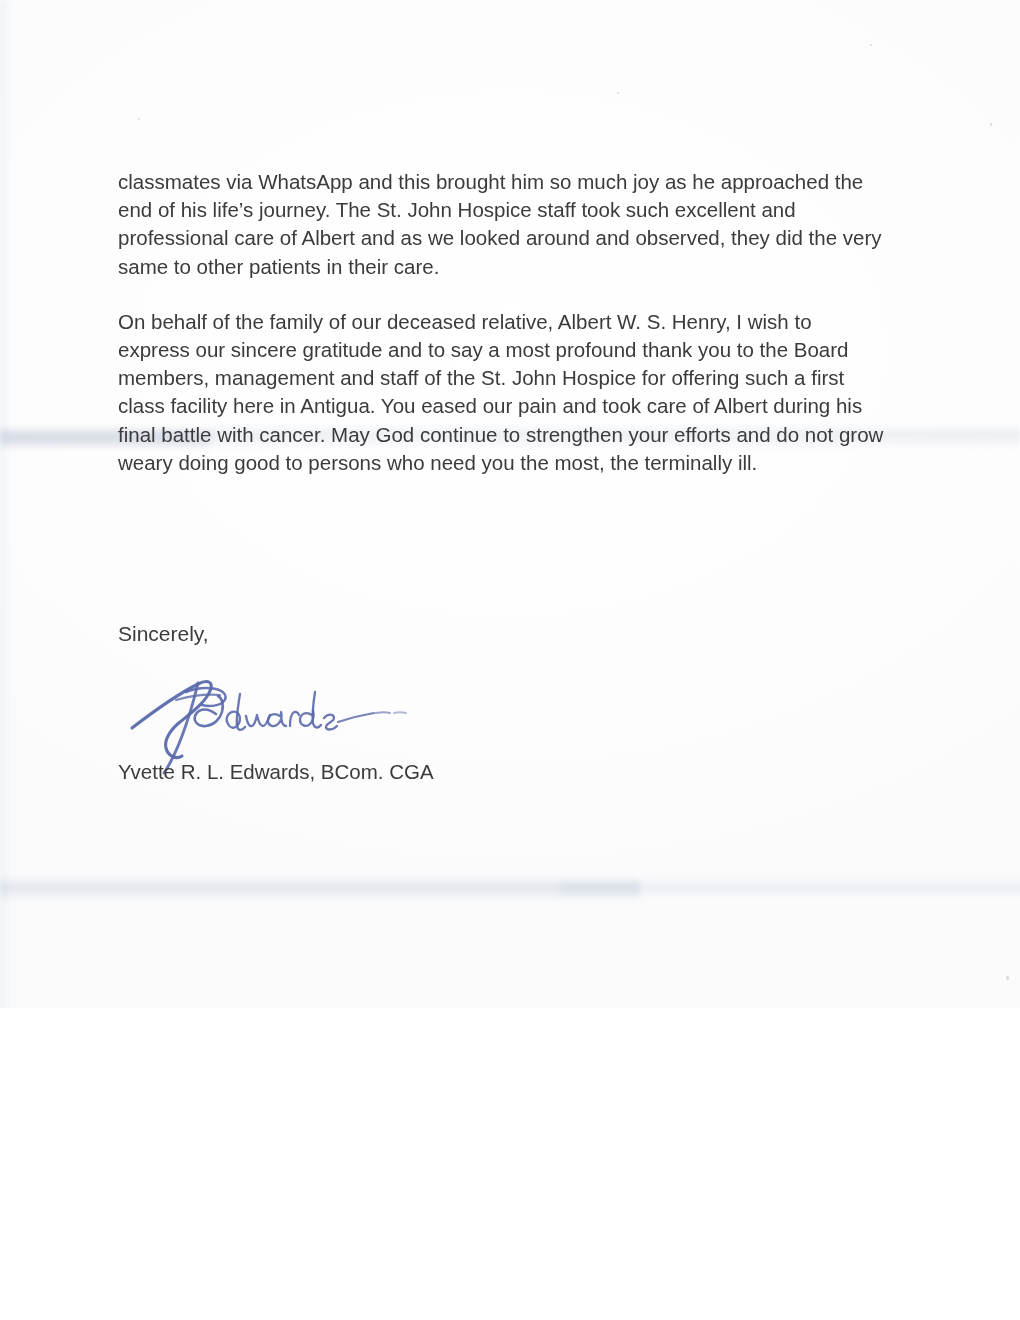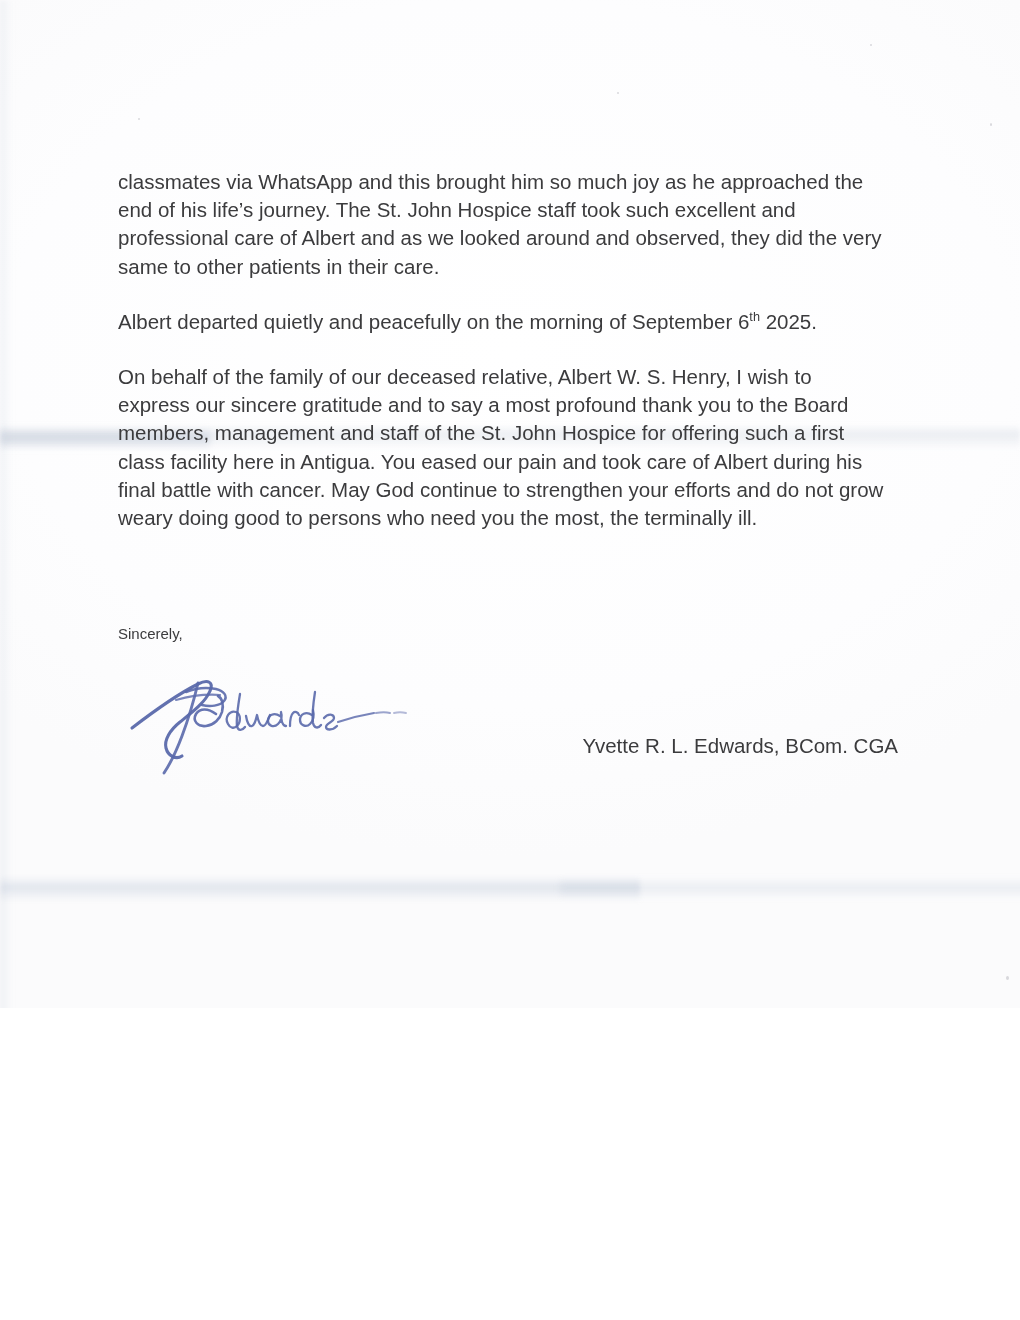--- a/index.html
+++ b/index.html
@@ -123,43 +123,42 @@
 
   
   .signature-block {
     position: absolute;
     left: 118px;
     top: 620px;
     width: 780px;
   }
   .sign-off {
     color: #3b3b3d;
-    font-size: 15px;
+    font-size: 21px;
     line-height: 28.2px;
     margin: 0;
   }
   .signature-wrap {
     position: relative;
     width: 320px;
     height: 92px;
     margin-top: 26px;
     margin-left: 6px;
   }
   .signature-wrap svg {
     display: block;
     width: 320px;
     height: 92px;
     overflow: visible;
   }
   .signer-lines {
     position: absolute;
     left: 0;
-    top: 112px;
+    top: 138px;
     width: 780px;
-    text-align: right;
   }
   .signer-name,
   .signer-role {
     color: #3b3b3d;
     font-size: 20.5px;
     line-height: 28.2px;
     margin: 0;
     white-space: nowrap;
   }
 
@@ -190,21 +189,20 @@
   <div class="speck" style="left:990px; top:123px; width:2px; height:3px;"></div>
   <div class="speck" style="left:1006px; top:976px; width:3px; height:4px;"></div>
 
   <div class="speck" style="left:362px; top:1188px; width:2px; height:2px;"></div>
   <div class="speck" style="left:704px; top:1260px; width:2px; height:2px;"></div>
 
   <div class="letter-body">
 
     <p class="para">classmates via WhatsApp and this brought him so much joy as he approached the end of his life’s journey. The St. John Hospice staff took such excellent and professional care of Albert and as we looked around and observed, they did the very same to other patients in their care.</p>
 
-    <p class="para"><span>Albert departed quietly and peacefully on the morning of September 6</span><sup>th</sup><span> 2025.</span></p>
 
     <p class="para">On behalf of the family of our deceased relative, Albert W. S. Henry, I wish to express our sincere gratitude and to say a most profound thank you to the Board members, management and staff of the St. John Hospice for offering such a first class facility here in Antigua. You eased our pain and took care of Albert during his final battle with cancer. May God continue to strengthen your efforts and do not grow weary doing good to persons who need you the most, the terminally ill.</p>
   </div>
 
   <div class="signature-block">
 
     <p class="sign-off">Sincerely,</p>
 
     <div class="signature-wrap">
       <svg viewBox="0 0 320 92" xmlns="http://www.w3.org/2000/svg" aria-hidden="true">

